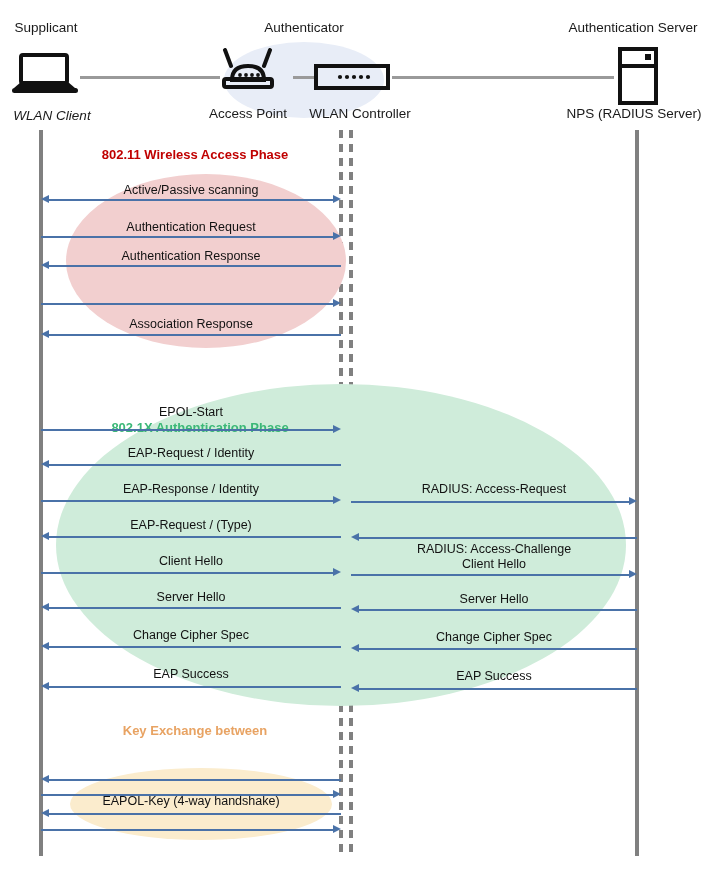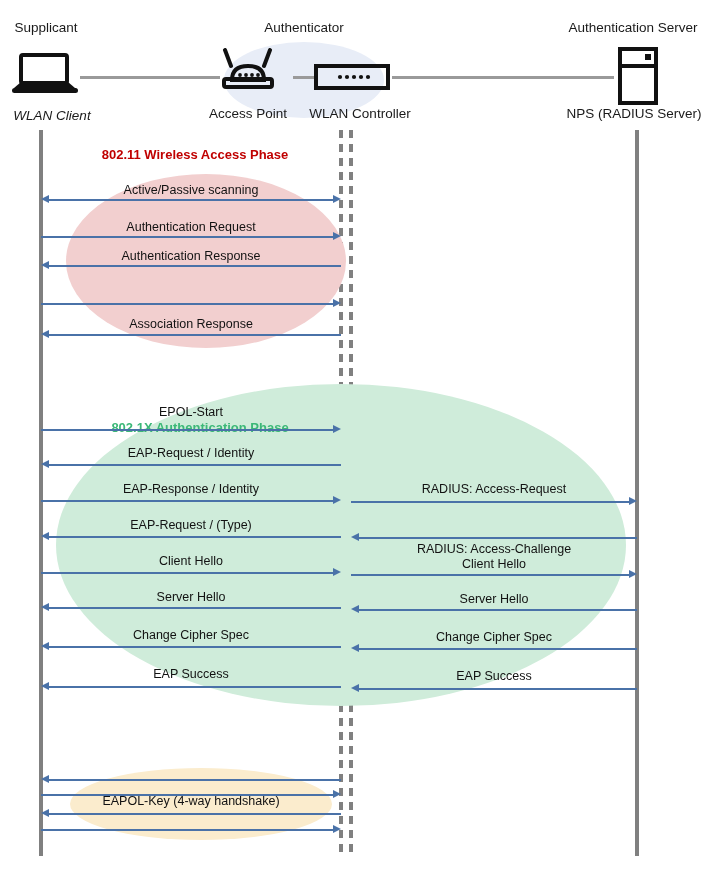--- a/index.html
+++ b/index.html
@@ -132,20 +132,21 @@
   <div class="lifeline" style="left:635px;top:130px;height:726px;"></div>
 
   <div class="phase-ellipse ell-80211" style="left:66px;top:174px;width:280px;height:174px;"></div>
   <div class="phase-ellipse ell-8021x" style="left:56px;top:384px;width:570px;height:322px;"></div>
   <div class="phase-ellipse ell-key" style="left:70px;top:768px;width:262px;height:72px;"></div>
 
   <div class="phase-title pt-red" style="left:80px;top:146px;width:230px;">802.11 Wireless Access Phase</div>
 
   <div class="phase-title pt-green" style="left:92px;top:375px;width:216px;margin-top:44px;">802.1X Authentication Phase</div>
 
+  <div class="phase-title pt-orange" style="left:85px;top:722px;width:220px;">Key Exchange between</div>
 
   <div class="msg-label" style="left:41px;top:183px;width:300px;">Active/Passive scanning</div>
   <div class="arrow-line" style="left:47px;top:199px;width:286px;"></div>
   <div class="arrow-head left" style="left:41px;top:195.3px;"></div>
   <div class="arrow-head right" style="left:333px;top:195.3px;"></div>
 
   <div class="msg-label" style="left:41px;top:220px;width:300px;">Authentication Request</div>
   <div class="arrow-line" style="left:41px;top:236px;width:292px;"></div>
   <div class="arrow-head right" style="left:333px;top:232.3px;"></div>
 

